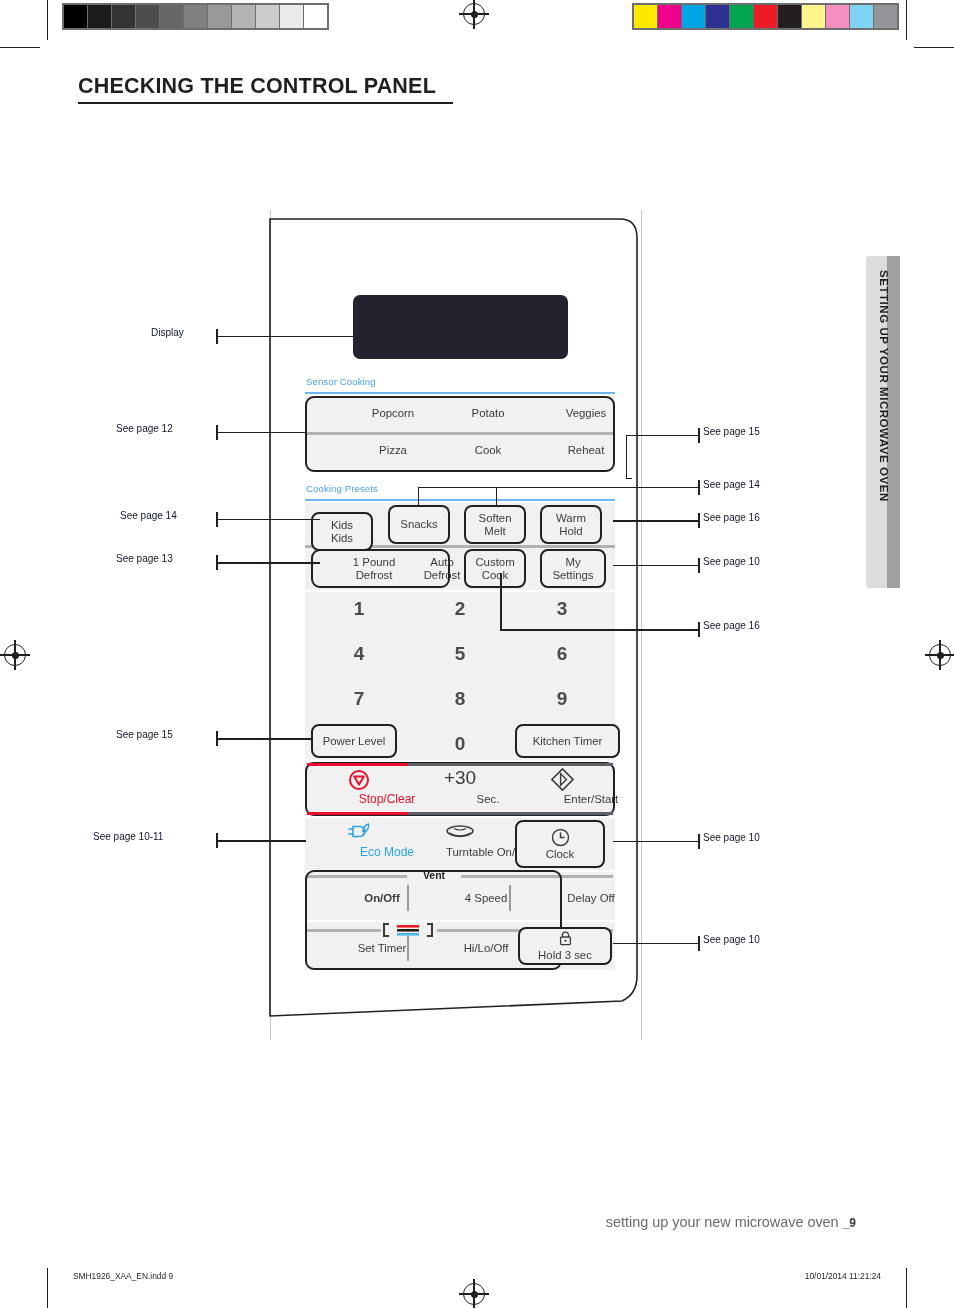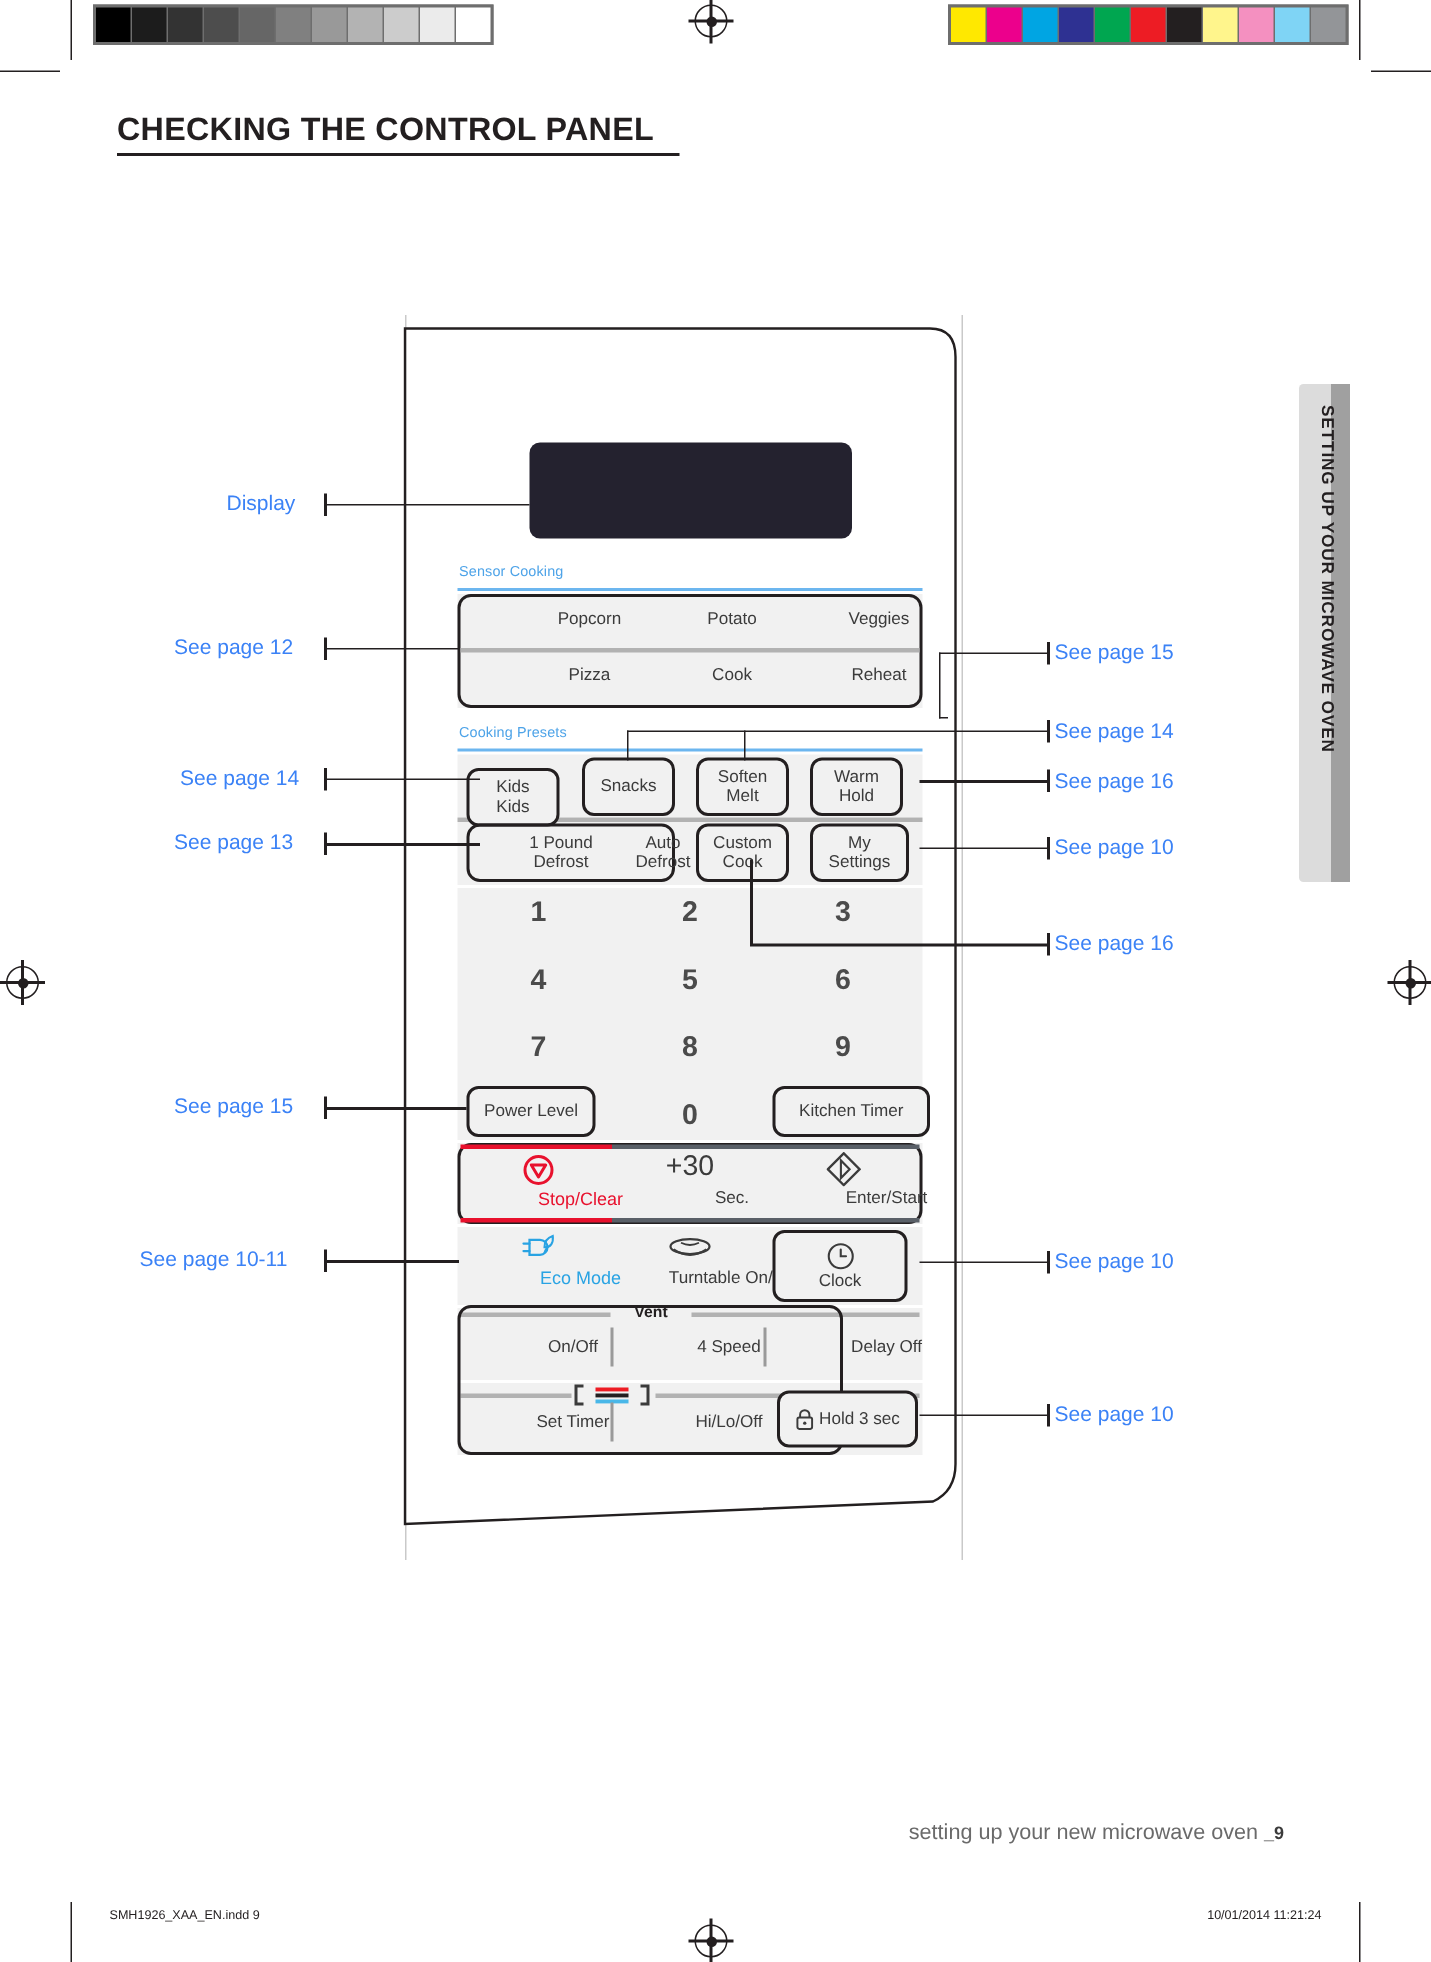--- a/index.html
+++ b/index.html
@@ -62,21 +62,21 @@
   .blue-txt{color:#29a3e3;}
 
   
   .leader{position:absolute;background:#231f20;}
   .leader.h{height:1.2px;}
   .leader.h.bold{height:2.1px;}
   .leader.v{width:1.2px;}
   .leader.v.bold{width:2.1px;}
   .tick{position:absolute;width:2.2px;background:#231f20;}
 
-  .callout{position:absolute;font-size:14px;color:#3b82f6;white-space:nowrap;}
+  .callout{position:absolute;font-size:10px;color:#0f172a;white-space:nowrap;}
   .callout.r{text-align:left;}
 
   
   .guide{position:absolute;width:1.1px;background:#c9c9c9;}
 
   
   .footer-txt{position:absolute;right:98px;bottom:78px;font-size:14.4px;color:#6a6a6a;white-space:nowrap;}
   .footer-txt b{color:#3b3b3b;font-size:12px;}
   .imprint{position:absolute;bottom:27px;font-size:8.4px;color:#231f20;white-space:nowrap;}
 </style>
@@ -282,21 +282,21 @@
       <path d="M9.5 5 V9.5 H13" fill="none" stroke="#3b3b3b" stroke-width="1.4" stroke-linecap="round"></path>
     </svg>
     <span>Clock</span>
   </div>
 
   <div class="band" style="top:656px;height:48px;"></div>
   <div class="sep" style="left:42px;top:659px;width:100px;"></div>
   <div class="sep" style="left:196px;top:659px;width:152px;"></div>
   <div style="position:absolute;left:142px;top:653px;width:54px;text-align:center;font-size:10.5px;font-weight:700;color:#231f20;">Vent</div>
 
-  <div class="lbl" style="left:46px;top:676px;width:86px;">On/Off</div>
+  <div class="lbl" style="left:46px;top:676px;width:86px;font-weight:bold;">On/Off</div>
   <div class="sepv" style="left:142px;top:669px;height:26px;"></div>
   <div class="lbl" style="left:150px;top:676px;width:86px;">4 Speed</div>
   <div class="sepv" style="left:244px;top:669px;height:26px;"></div>
   <div class="lbl" style="left:252px;top:676px;width:92px;">Delay Off</div>
 
   <div class="band" style="top:706px;height:48px;"></div>
   <div class="sep" style="left:42px;top:713px;width:74px;"></div>
   <div class="sep" style="left:172px;top:713px;width:176px;"></div>
 
   <svg style="position:absolute;left:116px;top:704px;" width="54" height="20" viewBox="0 0 54 20">
@@ -306,21 +306,21 @@
     <rect x="16" y="9" width="22" height="2.6" fill="#231f20"></rect>
     <rect x="16" y="13" width="22" height="2.6" fill="#49b7e8"></rect>
   </svg>
 
   <div class="lbl" style="left:46px;top:726px;width:86px;">Set Timer</div>
   <div class="sepv" style="left:142px;top:719px;height:26px;"></div>
   <div class="lbl" style="left:150px;top:726px;width:86px;">Hi/Lo/Off</div>
 
   <div class="zone" style="left:40px;top:654px;width:257px;height:100px;"></div>
 
-  <div class="key" style="left:253px;top:711px;width:94px;height:38px;flex-direction:row;gap:3px;">
+  <div class="key" style="left:253px;top:711px;width:94px;height:38px;flex-direction:column;gap:3px;">
     <svg width="13" height="15" viewBox="0 0 13 15">
       <path d="M3.4 6 V4.2 a3.1 3.1 0 0 1 6.2 0 V6" fill="none" stroke="#3b3b3b" stroke-width="1.3"></path>
       <rect x="1.6" y="6" width="9.8" height="7.6" rx="1.2" fill="none" stroke="#3b3b3b" stroke-width="1.3"></rect>
       <circle cx="6.5" cy="9.8" r="1.1" fill="#3b3b3b"></circle>
     </svg>
     <span>Hold 3 sec</span>
   </div>
 
 </div>
 

